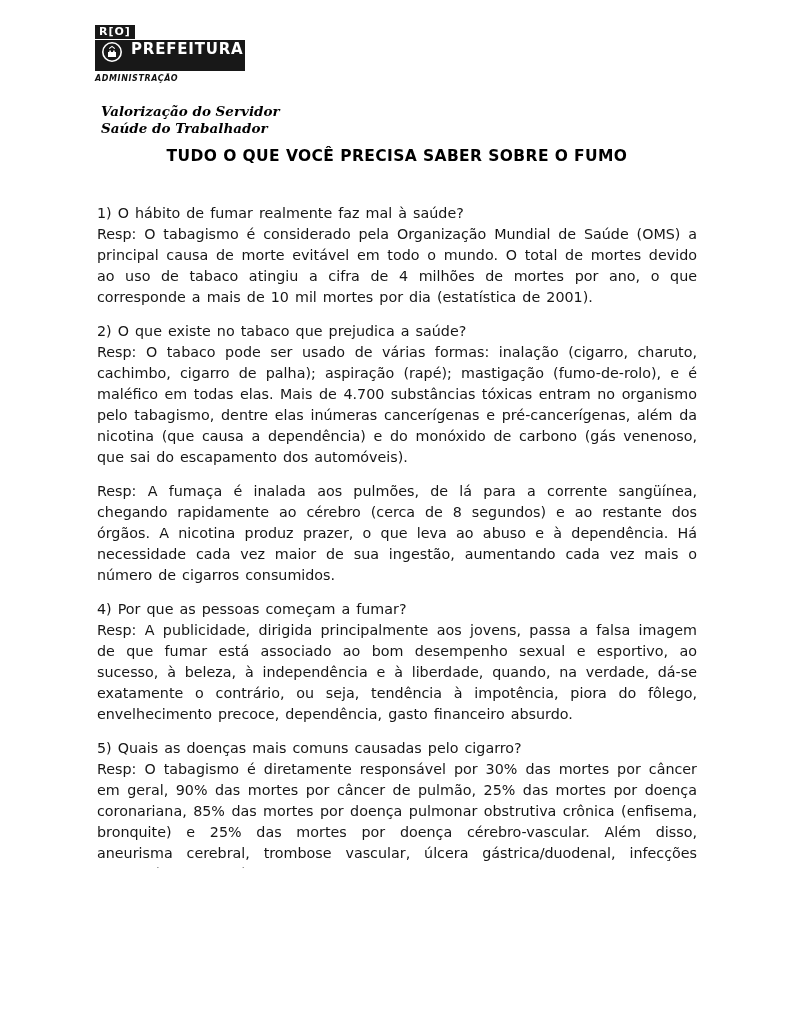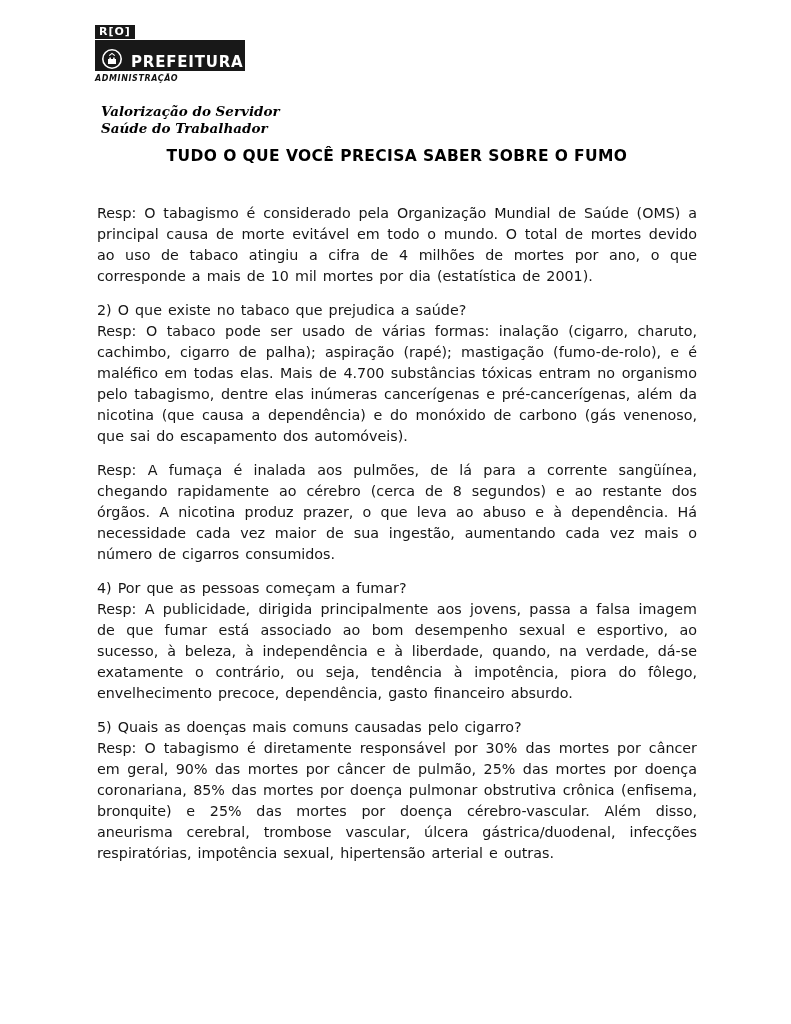--- a/index.html
+++ b/index.html
@@ -23,21 +23,21 @@
     font-size: 11px;
     line-height: 14px;
     padding: 0 4px;
     letter-spacing: 1px;
   }
   .logo-bar {
     width: 150px;
     height: 31px;
     background: #181818;
     display: flex;
-    align-items: flex-end;
+    align-items: flex-start;
     margin-top: 1px;
   }
   .emblem {
     display: flex;
     align-items: center;
     justify-content: center;
     margin-left: 5px;
     flex: 0 0 auto;
   }
   .prefeitura {
@@ -110,20 +110,21 @@
     <div class="tagline">
       <div>Valorização do Servidor</div>
       <div>Saúde do Trabalhador</div>
     </div>
   </div>
 
   <div class="content">
     <h1 class="title">TUDO O QUE VOCÊ PRECISA SABER SOBRE O FUMO</h1>
     <div id="qa-list">
         <div class="qa-item">
+          <p class="question">1) O hábito de fumar realmente faz mal à saúde?</p>
           <p class="answer">Resp: O tabagismo é considerado pela Organização Mundial de Saúde (OMS) a principal causa de morte evitável em todo o mundo. O total de mortes devido ao uso de tabaco atingiu a cifra de 4 milhões de mortes por ano, o que corresponde a mais de 10 mil mortes por dia (estatística de 2001).</p>
         </div>
         <div class="qa-item">
           <p class="question">2) O que existe no tabaco que prejudica a saúde?</p>
           <p class="answer">Resp: O tabaco pode ser usado de várias formas: inalação (cigarro, charuto, cachimbo, cigarro de palha); aspiração (rapé); mastigação (fumo-de-rolo), e é maléfico em todas elas. Mais de 4.700 substâncias tóxicas entram no organismo pelo tabagismo, dentre elas inúmeras cancerígenas e pré-cancerígenas, além da nicotina (que causa a dependência) e do monóxido de carbono (gás venenoso, que sai do escapamento dos automóveis).</p>
         </div>
         <div class="qa-item">
           <p class="answer">Resp: A fumaça é inalada aos pulmões, de lá para a corrente sangüínea, chegando rapidamente ao cérebro (cerca de 8 segundos) e ao restante dos órgãos. A nicotina produz prazer, o que leva ao abuso e à dependência. Há necessidade cada vez maior de sua ingestão, aumentando cada vez mais o número de cigarros consumidos.</p>
         </div>
         <div class="qa-item">

